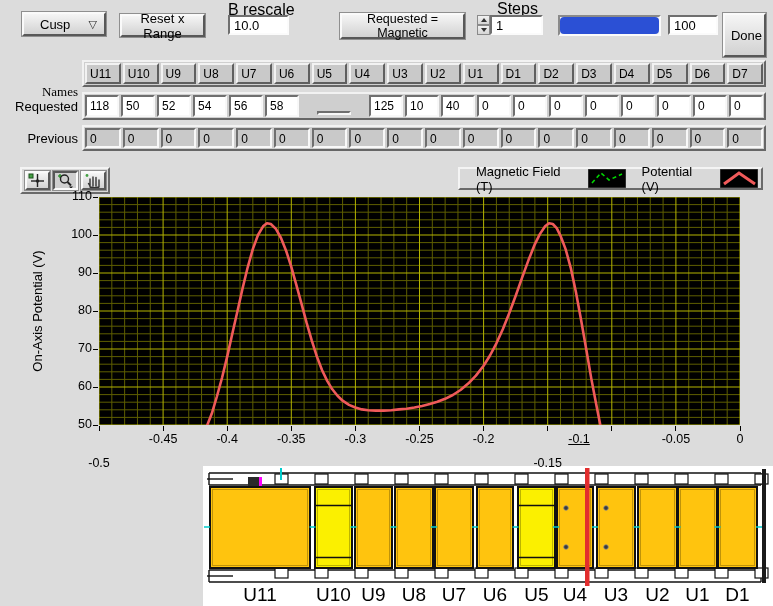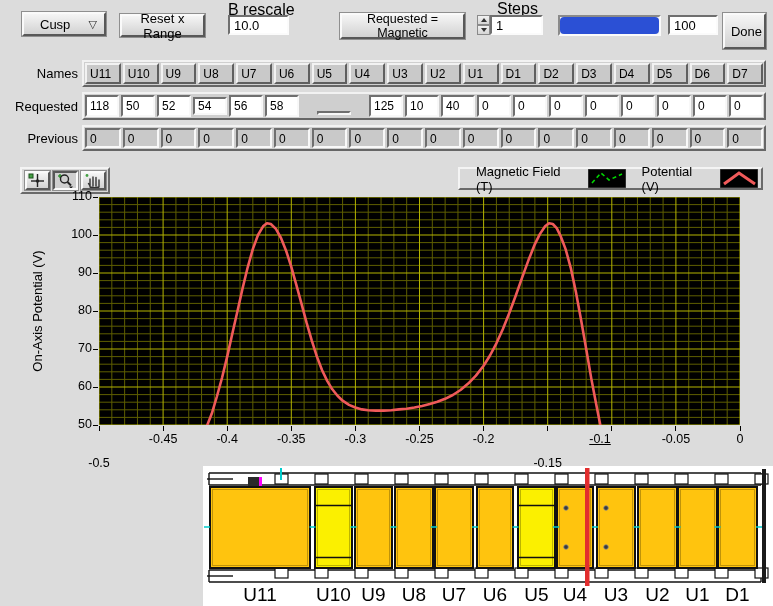--- a/index.html
+++ b/index.html
@@ -78,23 +78,23 @@
     </div>
     <input class="field" style="width: 53px; height: 20px;" value="1">
   </div>
 
   <div class="abs prog-track" style="left:558px;top:15px;width:103px;height:21px;">
     <div class="prog-fill" id="prog-fill" style="background: rgb(43, 80, 213); width: 100%;"></div>
   </div>
 
   <input class="abs field" style="left: 668px; top: 15px; width: 50px; height: 20px;" value="100">
 
-  <button class="abs btn" style="left:723px;top:13px;width:43px;height:36px;padding-left:10px;">Done</button>
-
-  <div class="rowlab" style="top:66px;">Names</div>
+  <button class="abs btn" style="left:723px;top:13px;width:43px;height:44px;padding-left:10px;">Done</button>
+
+  <div class="rowlab" style="top:84px;font-family:Liberation Serif, serif;">Names</div>
   <div class="rowlab" style="top:99px;">Requested</div>
   <div class="rowlab" style="top:131px;">Previous</div>
 
   <div class="chanrow" id="row-names" style="top:60px;height:27px;">
       <div class="cell cell-name" style="">U11</div>
       <div class="cell cell-name" style="">U10</div>
       <div class="cell cell-name" style="">U9</div>
       <div class="cell cell-name" style="">U8</div>
       <div class="cell cell-name" style="">U7</div>
       <div class="cell cell-name" style="">U6</div>
@@ -114,21 +114,21 @@
   <div class="chanrow" id="row-requested" style="top:92px;height:28px;">
       <div class="cell" style="padding: 0px; display: flex;">
         <input class="cell-req" value="118" style="">
       </div>
       <div class="cell" style="padding: 0px; display: flex;">
         <input class="cell-req" value="50" style="">
       </div>
       <div class="cell" style="padding: 0px; display: flex;">
         <input class="cell-req" value="52" style="">
       </div>
-      <div class="cell" style="padding: 0px; display: flex; align-items: center;">
+      <div class="cell" style="padding: 0px; display: flex;">
         <input class="cell-req" value="54" style="">
       </div>
       <div class="cell" style="padding: 0px; display: flex;">
         <input class="cell-req" value="56" style="">
       </div>
       <div class="cell" style="padding: 0px; display: flex;">
         <input class="cell-req" value="58" style="">
       </div>
       <div class="cell" style="padding: 16px; display: flex;">
         <input class="cell-req" value="120" style="">
@@ -450,18 +450,18 @@
     <div class="tick-label-x" style="left: 268.3px; top: 432px;">-0.35</div>
     <div class="tickmark" style="left: 354.9px; top: 426px; width: 1px; height: 5px;"></div>
     <div class="tick-label-x" style="left: 332.4px; top: 432px;">-0.3</div>
     <div class="tickmark" style="left: 419px; top: 426px; width: 1px; height: 5px;"></div>
     <div class="tick-label-x" style="left: 396.5px; top: 432px;">-0.25</div>
     <div class="tickmark" style="left: 483.1px; top: 426px; width: 1px; height: 5px;"></div>
     <div class="tick-label-x" style="left: 460.6px; top: 432px;">-0.2</div>
     <div class="tickmark" style="left: 547.2px; top: 426px; width: 1px; height: 5px;"></div>
     <div class="tick-label-x" style="left: 524.7px; top: 456px;">-0.15</div>
     <div class="tickmark" style="left: 611.3px; top: 426px; width: 1px; height: 5px;"></div>
-    <div class="tick-label-x" style="left: 577px; top: 432px; text-decoration: underline;">-0.1</div>
+    <div class="tick-label-x" style="left: 556px; top: 432px; text-decoration: underline;">-0.1</div>
     <div class="tickmark" style="left: 675.4px; top: 426px; width: 1px; height: 5px;"></div>
     <div class="tick-label-x" style="left: 652.9px; top: 432px;">-0.05</div>
     <div class="tickmark" style="left: 739.5px; top: 426px; width: 1px; height: 5px;"></div>
     <div class="tick-label-x" style="left: 717px; top: 432px;">0</div>
   </div>
 
 </body></html>

